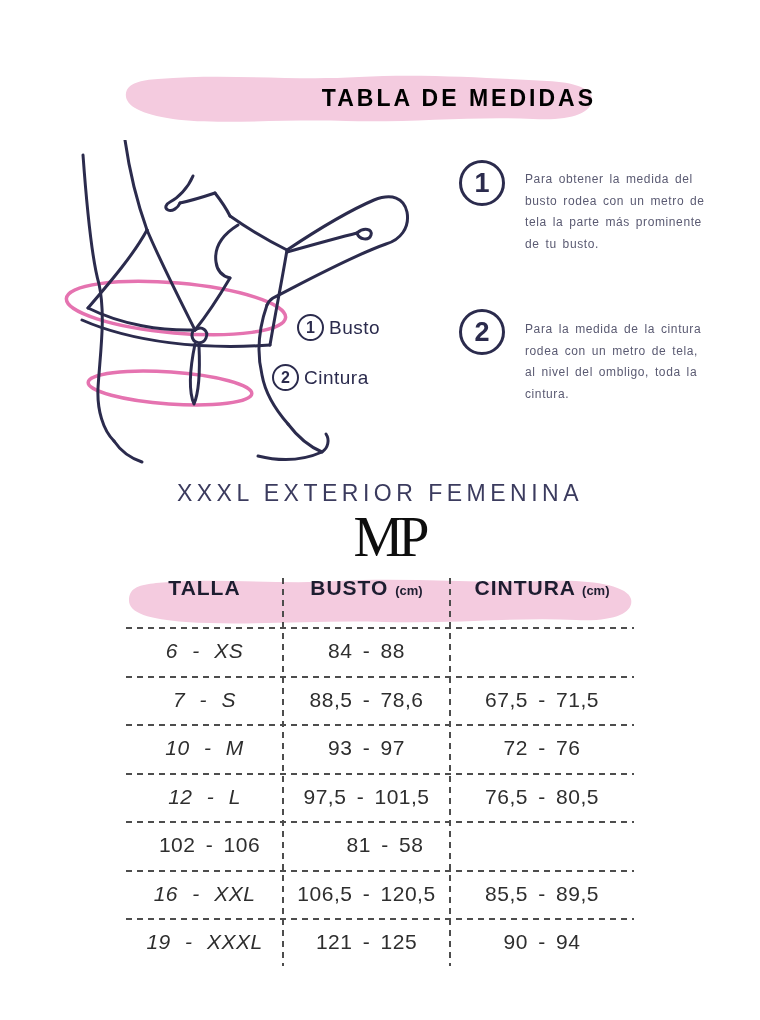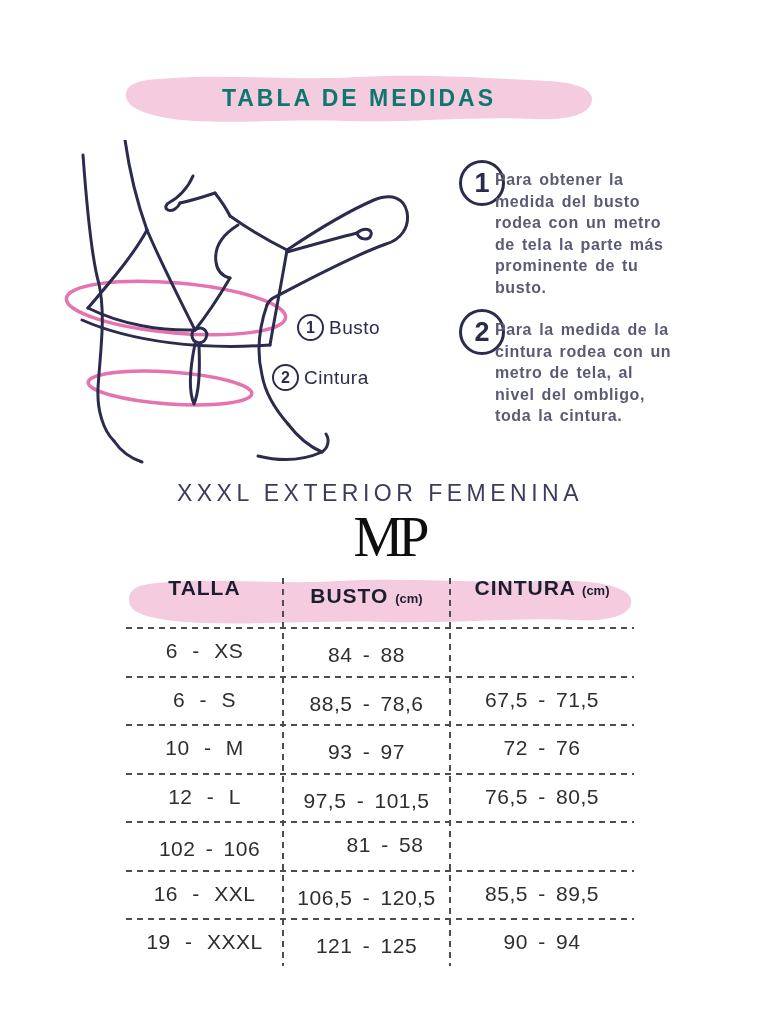--- a/index.html
+++ b/index.html
@@ -3,58 +3,58 @@
 <meta charset="utf-8">
 <style>
   * { margin:0; padding:0; box-sizing:border-box; }
   html,body { background:#ffffff; }
   body { font-family:"Liberation Sans", sans-serif; }
   .canvas { position:relative; width:760px; height:1020px; background:#fff; overflow:hidden; margin:0 auto; }
 
   
   .title-banner { position:absolute; left:122px; top:72px; width:474px; height:52px; }
   .title-banner svg { position:absolute; inset:0; }
-  .title-banner h1 { position:relative; width:100%; line-height:52px; text-align:center;
-    font-size:23px; font-weight:700; letter-spacing:3px; color:#0f766e; }
+  .title-banner h1 { position:relative; width:100%; line-height:52px; text-align:right;
+    font-size:23px; font-weight:700; letter-spacing:3px; color:#000000; }
 
   
   .figure { position:absolute; left:42px; top:140px; width:400px; height:330px; }
   .diag-label { position:absolute; display:flex; align-items:center; gap:5px; color:#2b2b4d; }
   .num-circle { display:inline-flex; align-items:center; justify-content:center; width:27px; height:27px;
     border:2px solid #2b2b4d; border-radius:50%; font-size:16px; font-weight:700; color:#2b2b4d; }
   .diag-text { font-size:19px; letter-spacing:0.5px; }
 
   
   .step { position:absolute; }
   .step-circle { position:absolute; left:0; top:0; width:46px; height:46px; border:3px solid #2b2b4d;
     border-radius:50%; display:flex; align-items:center; justify-content:center;
     font-size:27px; font-weight:700; color:#2b2b4d; }
-  .step-text { position:absolute; left:36px; width:182px; font-size:16px; line-height:21.5px;
-    color:#5a5a72; letter-spacing:0.6px; word-spacing:2px;font-weight:bold; }
+  .step-text { position:absolute; left:66px; width:182px; font-size:12px; line-height:21.5px;
+    color:#5a5a72; letter-spacing:0.6px; word-spacing:2px; }
   #step1 { left:459px; top:160px; } #step1 .step-text { top:9px; }
   #step2 { left:459px; top:309px; } #step2 .step-text { top:10px; }
 
   
   .section-heading { position:absolute; left:0; top:480px; width:760px; text-align:center;
     font-size:23px; font-weight:500; letter-spacing:4.5px; color:#3b3b5e; }
   .brand-logo { position:absolute; left:0; top:508px; width:778px; text-align:center;
     font-family:"Liberation Serif", serif; font-size:56px; line-height:58px; font-weight:500;
     letter-spacing:-5px; color:#0e0e0e; }
 
   
   .size-table { position:absolute; left:126px; top:576px; width:508px; height:394px; }
   .header-blob { position:absolute; left:0; top:0; width:508px; height:50px; }
   .thead { position:absolute; left:0; top:0; width:508px; height:50px; display:flex; align-items:flex-start; }
   .th { text-align:center; font-weight:700; font-size:21px; letter-spacing:1px; color:#1d1d30; }
   .th .unit { font-size:13px; font-weight:700; letter-spacing:0; }
-  .col0 { width:157px; } .col1 { width:167px;margin-top:8px; } .col2 { width:184px; }
+  .col0 { width:157px; } .col1 { width:167px; } .col2 { width:184px; }
   .tbody { position:absolute; left:0; top:51px; width:508px; }
   .tr { display:flex; align-items:center; height:48.5px; }
   .td { text-align:center; font-size:21px; color:#2e2e2e; letter-spacing:0.5px; word-spacing:4px; }
-  .td.talla { word-spacing:8px; }
+  .td.talla { word-spacing:8px;font-style:italic; }
   .hline { position:absolute; left:0; width:508px; height:2px;
     background:repeating-linear-gradient(to right, #4d4d4d 0 6px, transparent 6px 11px); }
   .vline { position:absolute; top:2px; width:2px; height:388px;
     background:repeating-linear-gradient(to bottom, #4d4d4d 0 6px, transparent 6px 11px); }
 </style>
 </head>
 <body>
 
 <div class="canvas">
 
@@ -138,21 +138,21 @@
     <div class="hline" style="top:245px;"></div>
     <div class="hline" style="top:293.5px;"></div>
     <div class="hline" style="top:342px;"></div>
 
     <div class="tbody">
       <div class="tr">
         <div class="td talla col0">6 - XS</div>
         <div class="td col1">84 - 88</div>
       </div>
       <div class="tr">
-        <div class="td talla col0">6 - S</div>
+        <div class="td talla col0">7 - S</div>
         <div class="td col1">88,5 - 78,6</div>
         <div class="td col2">67,5 - 71,5</div>
       </div>
       <div class="tr">
         <div class="td talla col0">10 - M</div>
         <div class="td col1">93 - 97</div>
         <div class="td col2">72 - 76</div>
       </div>
       <div class="tr">
         <div class="td talla col0">12 - L</div>

